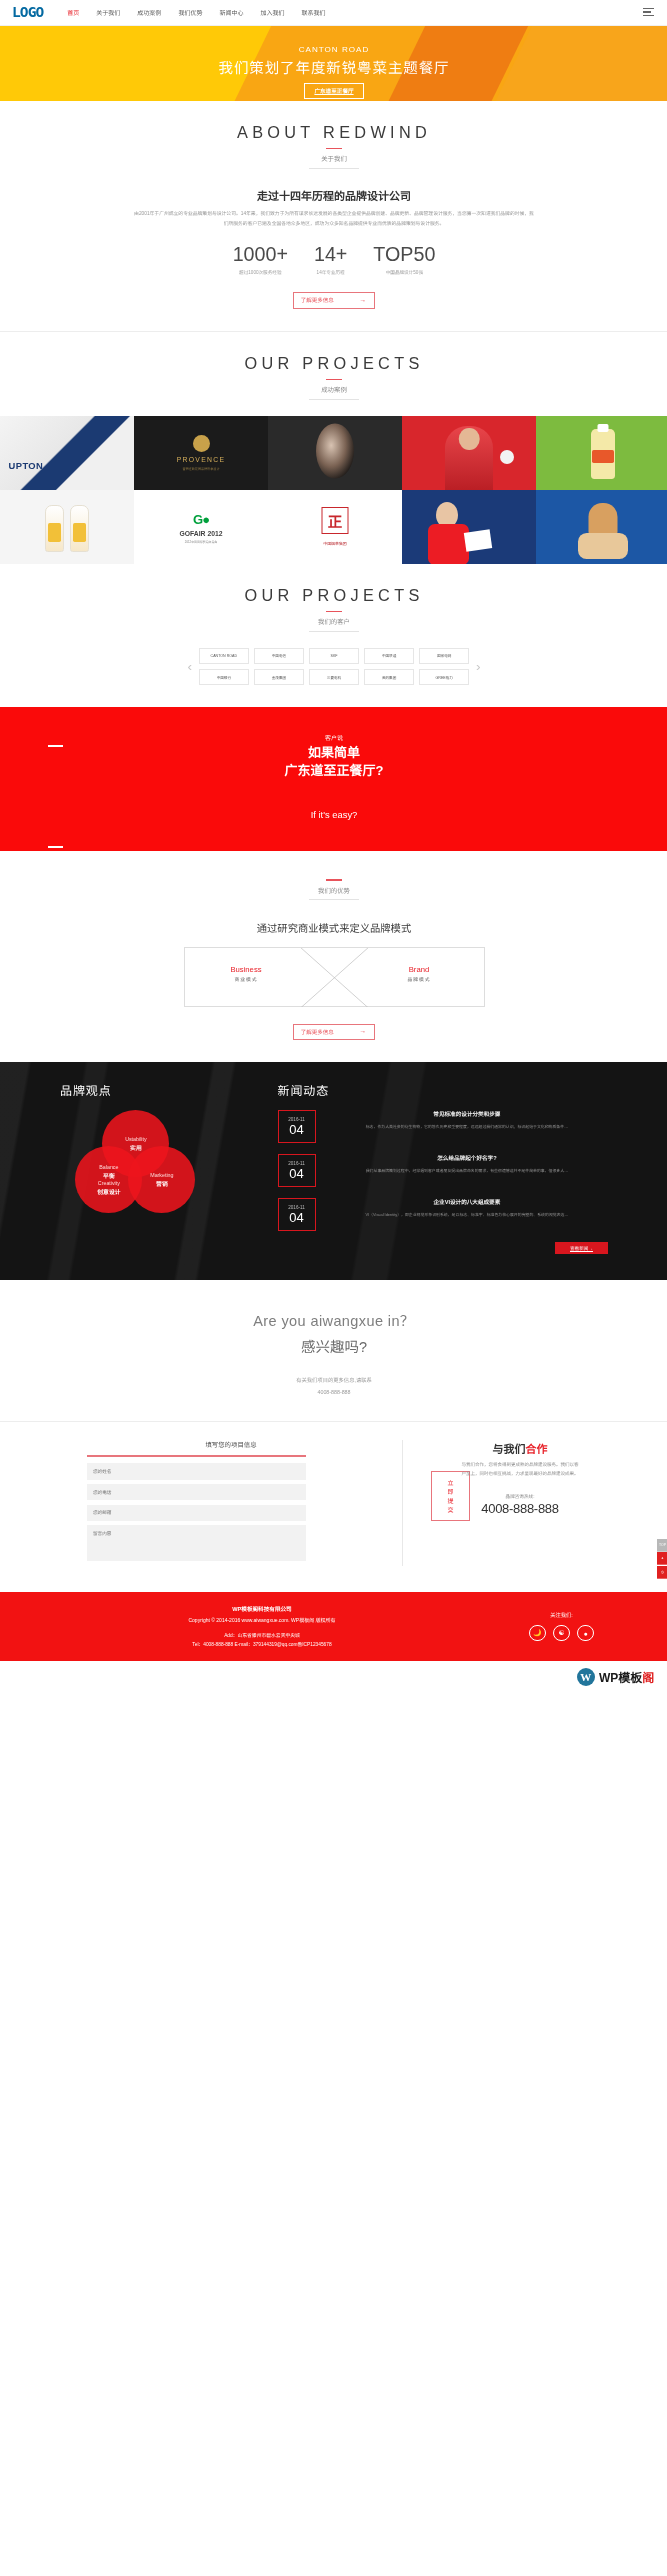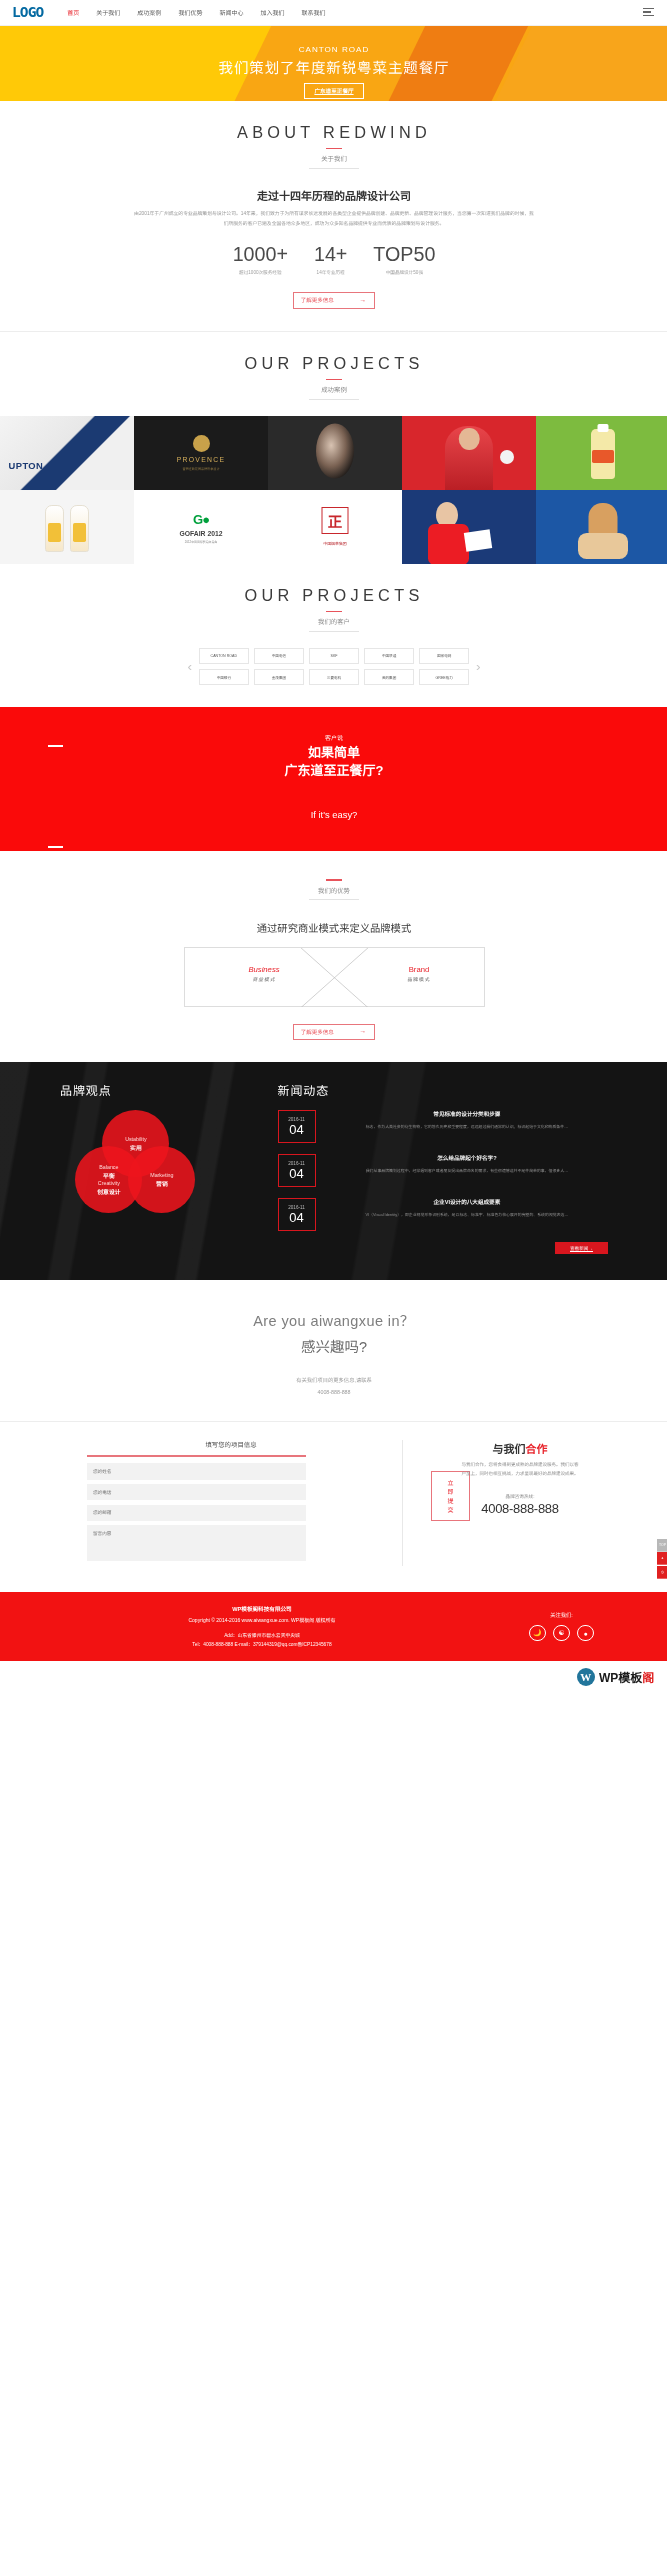--- a/index.html
+++ b/index.html
@@ -174,21 +174,21 @@
   .rq-e1 { font-size:9.4px; font-weight:300; line-height:1.5; }
   .rq-e2 { font-size:9.4px; font-weight:300; line-height:1.5; }
 
   
   .adv-h { text-align:center; font-size:10.3px; color:#3a3a3a; margin:15.4px 0 12px; font-weight:400; }
   .xbox { width:301px; height:60px; margin:0 auto; position:relative; border:0.9px solid #ddd; }
   .xbox .sv { position:absolute; inset:0; }
   .xlabel { position:absolute; top:17px; text-align:center; }
   .xlabel .en { color:#e8222a; font-size:7.7px; font-weight:500; }
   .xlabel .cn { color:#666; font-size:4.8px; margin-top:1.7px; letter-spacing:0.9px; }
-  .xl-left { left:46px; width:67px;font-style:italic; }
+  .xl-left { left:28px; width:67px; }
   .xl-right { right:31px; width:67px; }
 
   
   .dark {
     background:#141414; color:#fff; padding:19px 0 26px; position:relative; overflow:hidden;
   }
   .dark:before{
     content:""; position:absolute; inset:0;
     background:
       linear-gradient(100deg, rgba(255,255,255,0.055) 0 4%, transparent 4.5% 12%,

